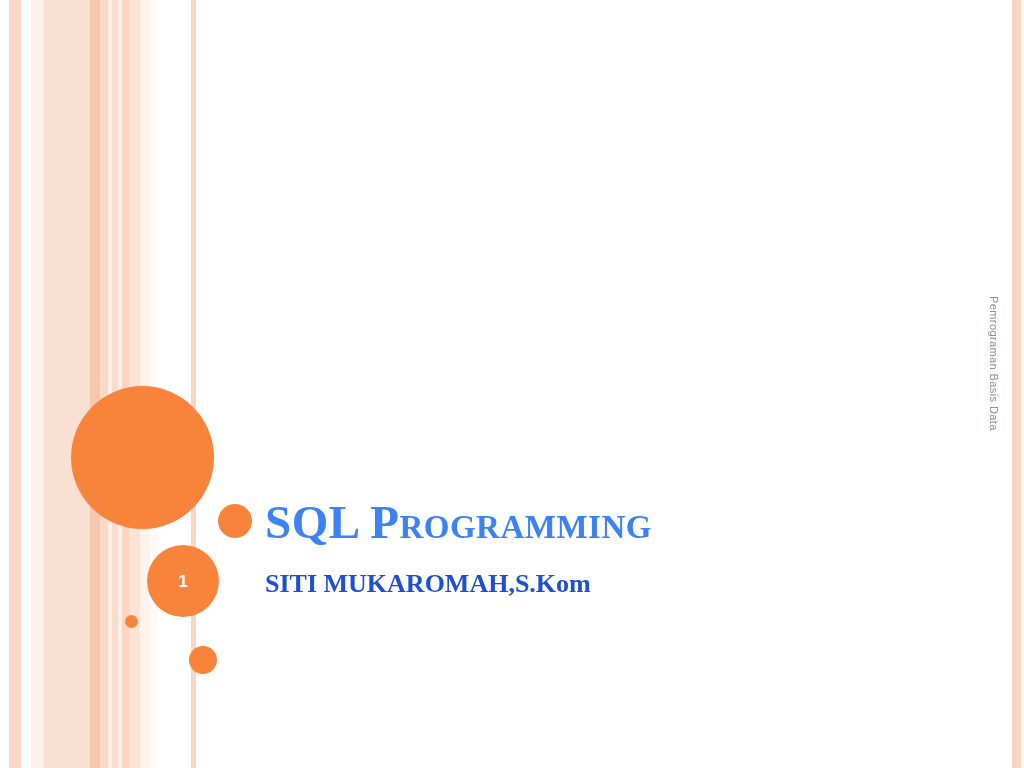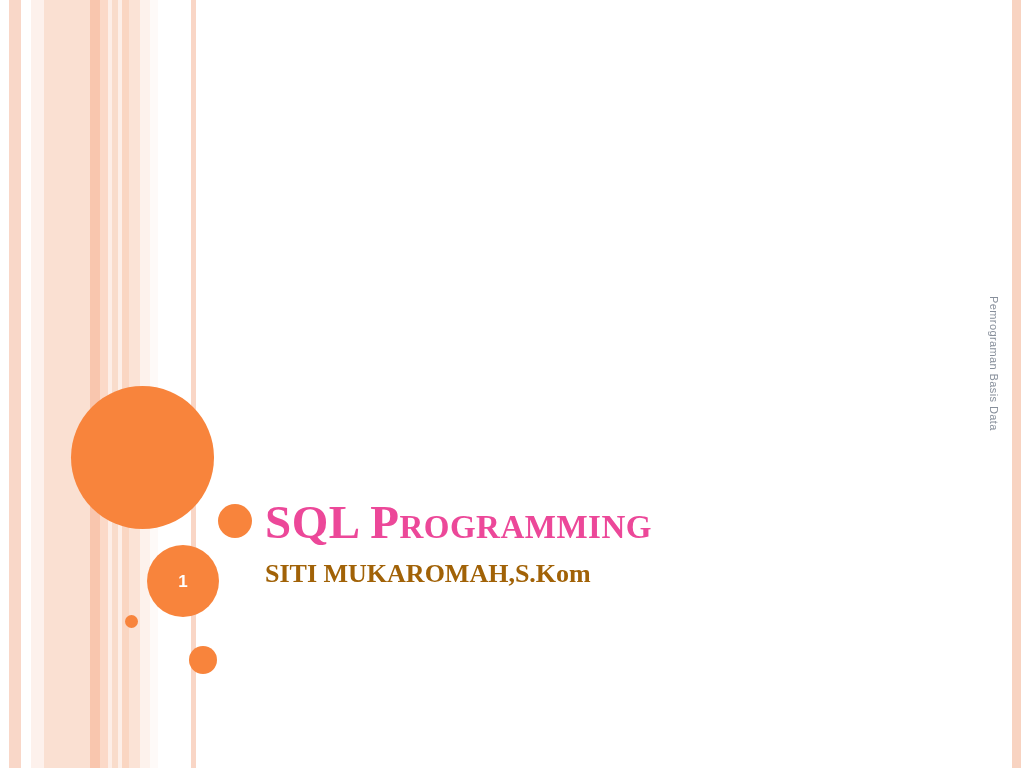--- a/index.html
+++ b/index.html
@@ -100,32 +100,32 @@
     position: absolute;
     left: 265px;
     top: 498px;
     width: 700px;
   }
   #slide-title {
     font-family: "Liberation Serif", serif;
     font-variant: small-caps;
     font-size: 47px;
     letter-spacing: 0.5px;
-    color: #ec4899;
+    color: #3b82f6;
     line-height: 1.06;
     margin: 0;
     white-space: nowrap;
   }
   #slide-subtitle {
     font-family: "Liberation Serif", serif;
     font-size: 26px;
     font-weight: bold;
-    color: #a16207;
+    color: #1d4ed8;
     line-height: 1.1;
-    margin: 12px 0 0 0;
+    margin: 22px 0 0 0;
     white-space: nowrap;
   }
 
   
   #side-label {
     position: absolute;
     left: 986px;
     top: 296px;
     width: 16px;
     height: 200px;

